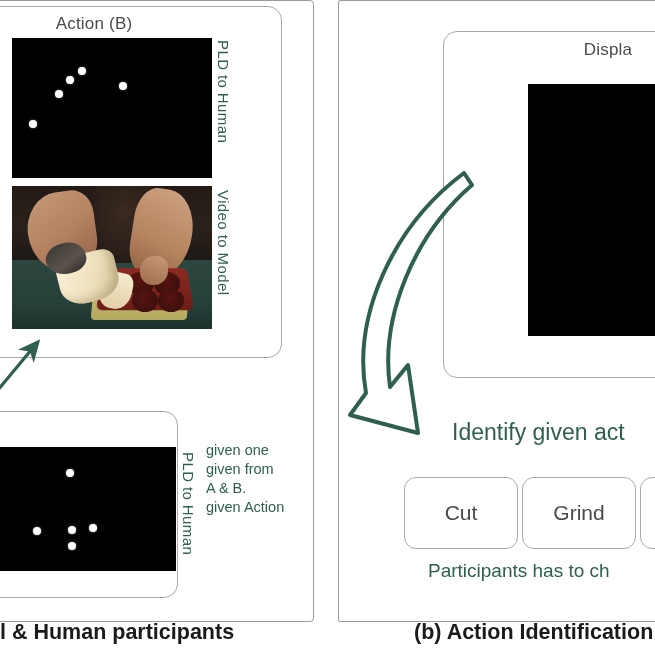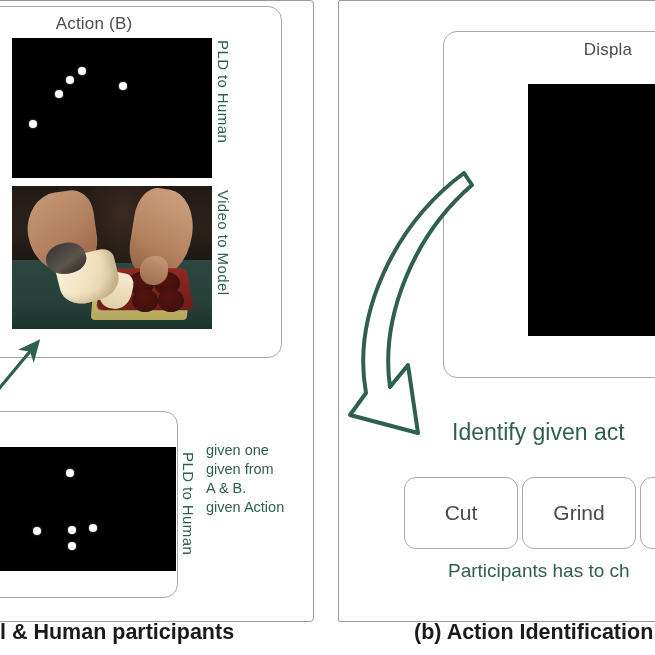--- a/index.html
+++ b/index.html
@@ -90,21 +90,21 @@
 
   
   #identify{position:absolute;left:452px;top:419px;color:#2f5f51;
             font-size:23px;white-space:nowrap;}
   .opt-btn{position:absolute;top:477px;height:70px;border:1.4px solid #a9a9a9;
            border-radius:12px;background:#fff;color:#4a4a4a;font-size:21px;
            display:flex;align-items:center;justify-content:center;}
   #opt-0{left:404px;width:112px;}
   #opt-1{left:522px;width:112px;}
   #opt-2{left:640px;width:112px;}
-  #choose-note{position:absolute;left:448px;top:560px;color:#2f5f51;
+  #choose-note{position:absolute;left:428px;top:560px;color:#2f5f51;
                font-size:19px;white-space:nowrap;}
 
   
   .caption{position:absolute;color:#1a1a1a;font-size:21.5px;font-weight:700;
            white-space:nowrap;font-family:"Liberation Sans",sans-serif;}
   #cap-a{left:-92px;top:620px;}
   #cap-b{left:414px;top:620px;}
 </style>
 </head>
 <body>

